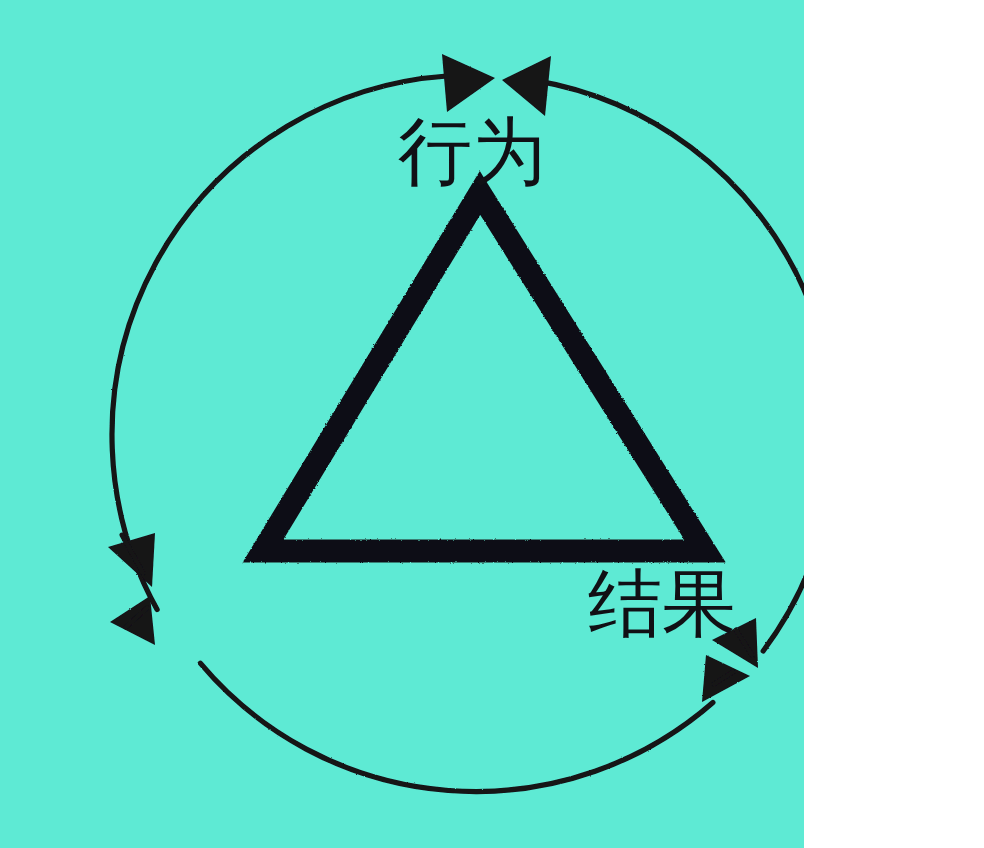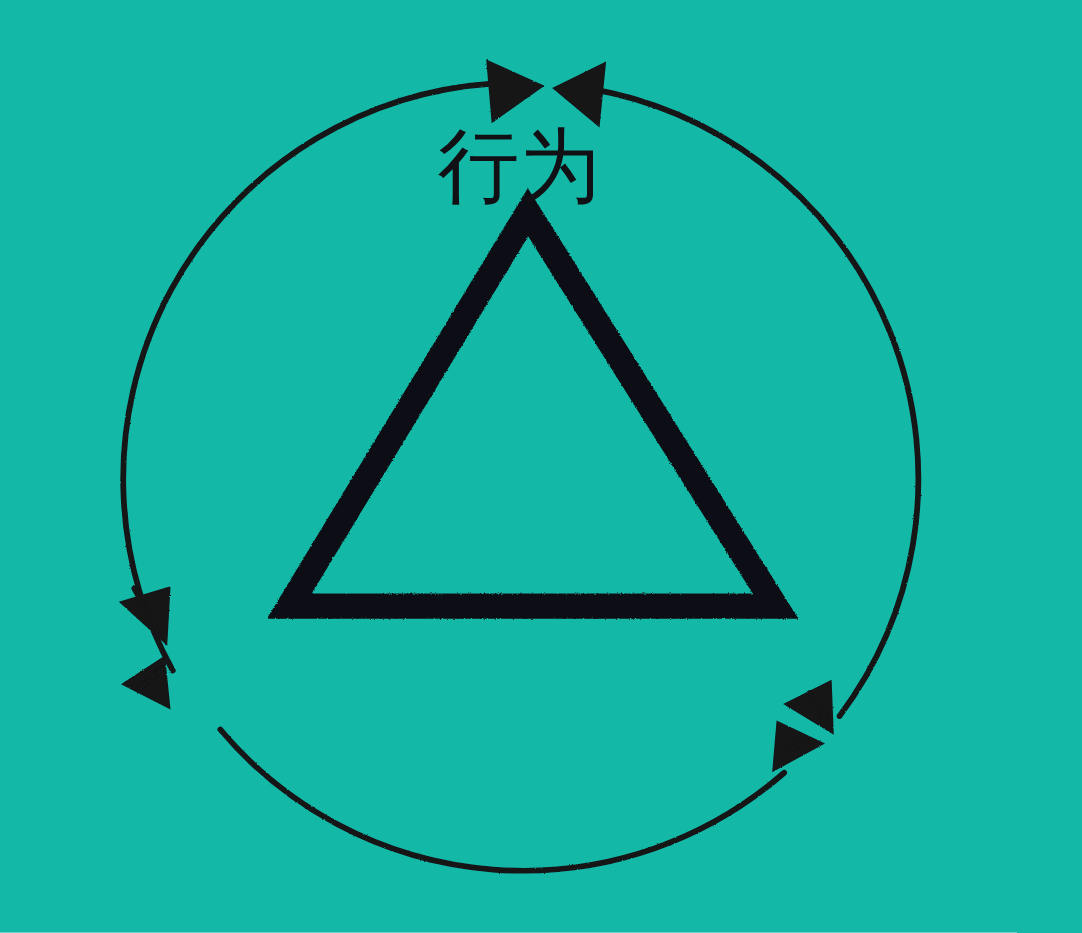--- a/index.html
+++ b/index.html
@@ -3,23 +3,23 @@
 <meta charset="utf-8">
 <title>Cycle Diagram</title>
 <style>
   html, body {
     margin: 0;
     padding: 0;
     background: #ffffff;
   }
   #stage {
     position: relative;
-    width: 984px;
+    width: 804px;
     height: 848px;
-    background: #14b8a6;
+    background: #5eead4;
     overflow: hidden;
     font-family: "DejaVu Sans", "Liberation Sans", sans-serif;
   }
   #diagram-svg {
     position: absolute;
     left: 0;
     top: 0;
     width: 984px;
     height: 848px;
     display: block;
@@ -105,14 +105,15 @@
     </g>
 
     <g filter="url(#inkTextureThick)">
       <polygon points="480,193 705,551 263,551" fill="none" stroke="#111015" stroke-width="23" stroke-linejoin="miter" stroke-miterlimit="12"></polygon>
     </g>
   </svg>
 
   <div class="node-label" id="label-behavior">行为</div>
 
 
+  <div class="node-label" id="label-result">结果</div>
 
 </div>
 
 </body></html>

